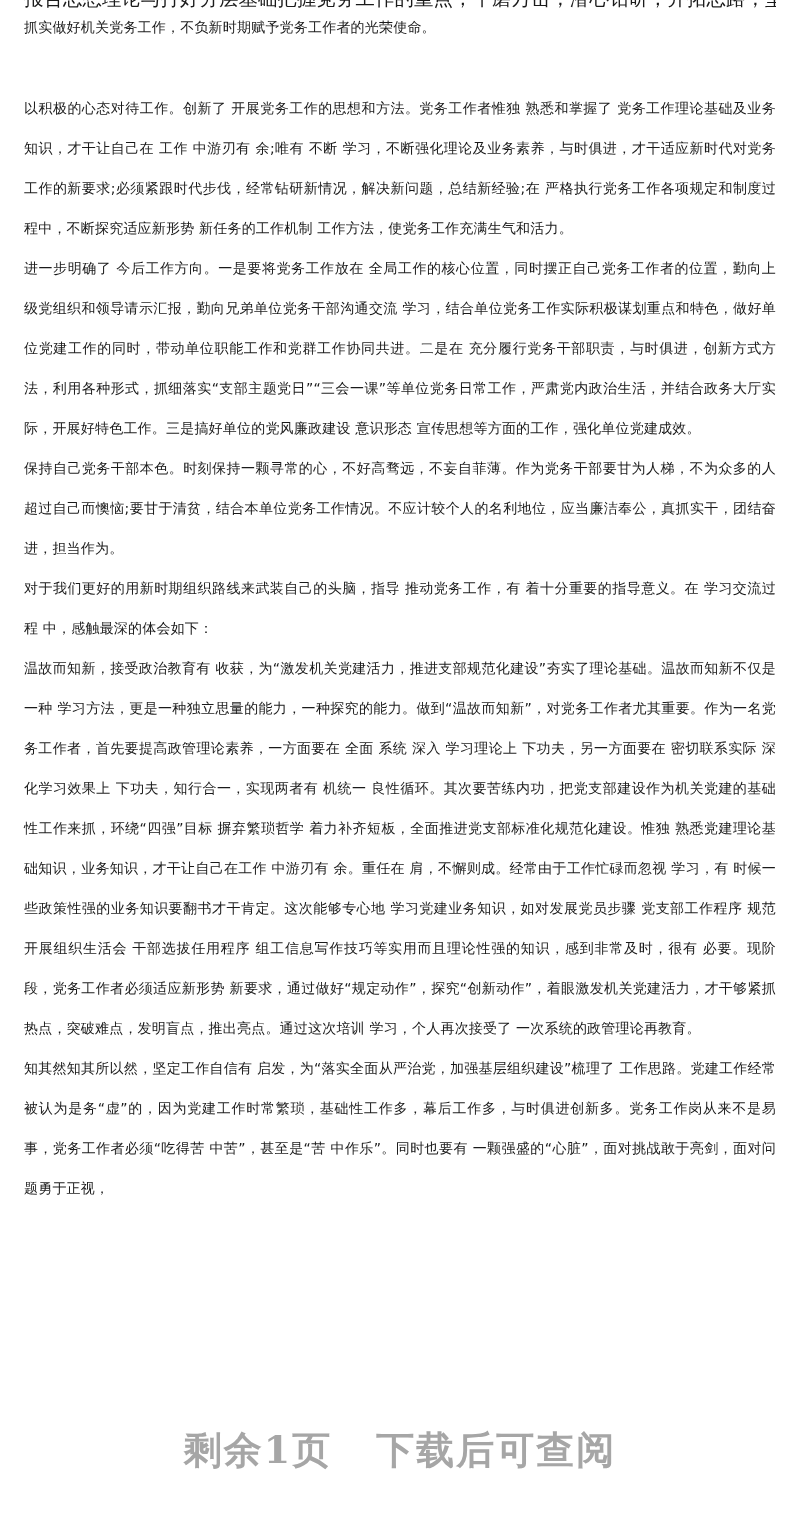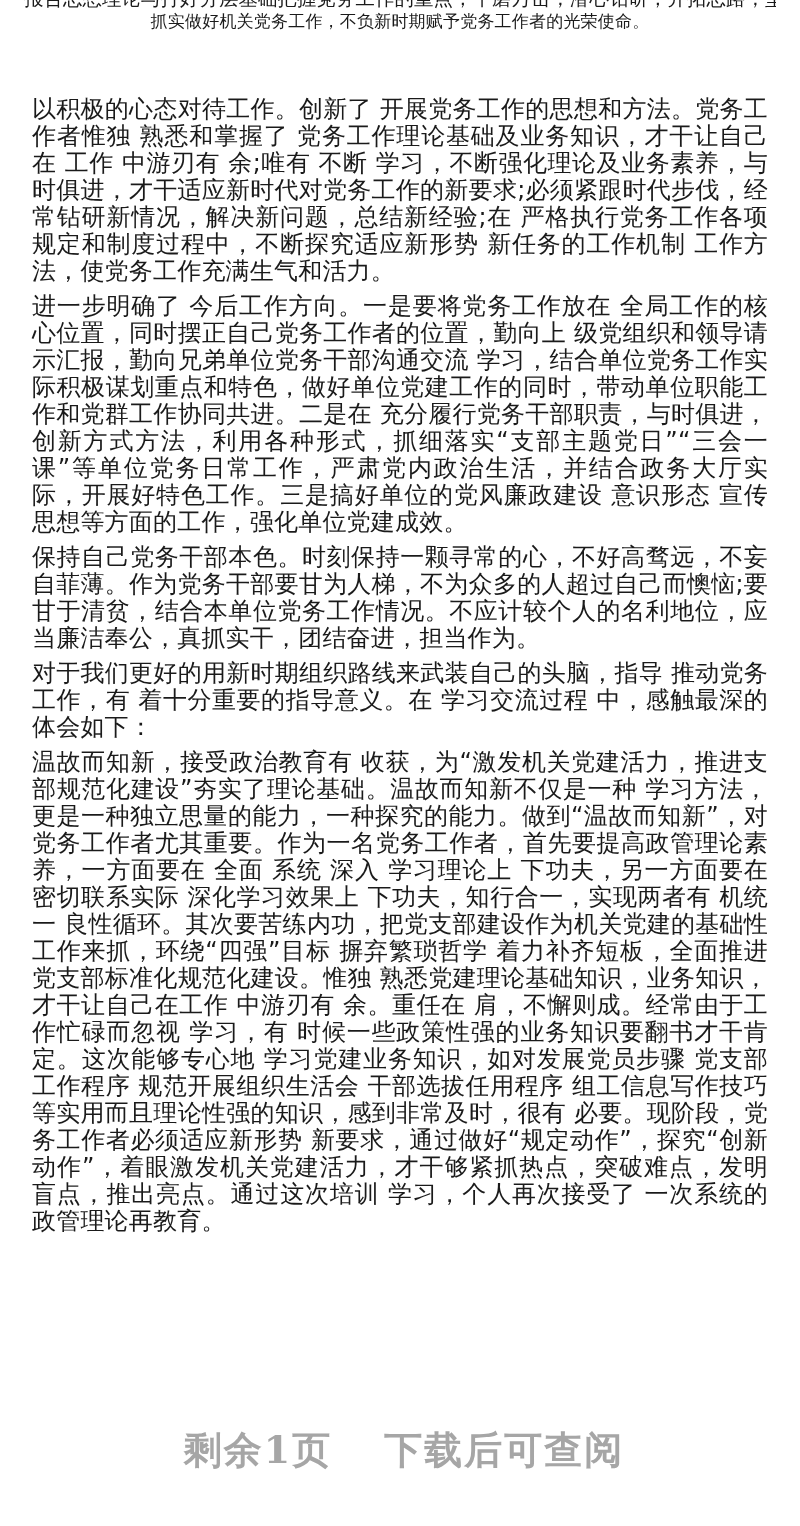--- a/index.html
+++ b/index.html
@@ -22,37 +22,36 @@
       width: 752px;
       font-size: 19.5px;
       line-height: 30px;
       white-space: nowrap;
       overflow: hidden;
       color: #1a1a1a;
     }
     .intro {
       position: absolute;
       left: 24px;
-      top: 6px;
+      top: 12px;
       width: 752px;
-      font-size: 17px;
+      font-size: 14px;
       line-height: 30px;
       letter-spacing: 0.2px;
-      text-align: center;
     }
     .body-block {
       position: absolute;
       left: 24px;
       top: 88px;
       width: 752px;
     }
     .para {
-      margin: 8px;
-      font-size: 24px;
-      line-height: 27px;
+      margin: 0;
+      font-size: 14px;
+      line-height: 40px;
       letter-spacing: 0.2px;
       text-align: justify;
       text-align-last: left;
       word-break: break-all;
     }
     .footer-banner {
       position: absolute;
       left: 0;
       top: 1418px;
       width: 800px;
@@ -62,34 +61,34 @@
       align-items: center;
       gap: 44px;
       color: #a6a6a6;
       font-family: "DejaVu Serif", "Liberation Serif", serif;
       font-weight: bold;
       font-size: 38px;
       letter-spacing: 2px;
     }
     .footer-banner span {
       display: inline-block;
-      margin-left: 8px;
     }
   </style>
 </head>
 <body>
 
 <div class="cut-line">报告思想理论与打好分层基础把握党务工作的重点，千磨万击，潜心钻研，开拓思路，坚定</div>
 
 <div class="intro">抓实做好机关党务工作，不负新时期赋予党务工作者的光荣使命。</div>
 
 <div class="body-block">
   <p class="para">以积极的心态对待工作。创新了 开展党务工作的思想和方法。党务工作者惟独 熟悉和掌握了 党务工作理论基础及业务知识，才干让自己在 工作 中游刃有 余;唯有 不断 学习，不断强化理论及业务素养，与时俱进，才干适应新时代对党务工作的新要求;必须紧跟时代步伐，经常钻研新情况，解决新问题，总结新经验;在 严格执行党务工作各项规定和制度过程中，不断探究适应新形势 新任务的工作机制 工作方法，使党务工作充满生气和活力。</p>
   <p class="para">进一步明确了 今后工作方向。一是要将党务工作放在 全局工作的核心位置，同时摆正自己党务工作者的位置，勤向上 级党组织和领导请示汇报，勤向兄弟单位党务干部沟通交流 学习，结合单位党务工作实际积极谋划重点和特色，做好单位党建工作的同时，带动单位职能工作和党群工作协同共进。二是在 充分履行党务干部职责，与时俱进，创新方式方法，利用各种形式，抓细落实“支部主题党日”“三会一课”等单位党务日常工作，严肃党内政治生活，并结合政务大厅实际，开展好特色工作。三是搞好单位的党风廉政建设 意识形态 宣传思想等方面的工作，强化单位党建成效。</p>
   <p class="para">保持自己党务干部本色。时刻保持一颗寻常的心，不好高骛远，不妄自菲薄。作为党务干部要甘为人梯，不为众多的人超过自己而懊恼;要甘于清贫，结合本单位党务工作情况。不应计较个人的名利地位，应当廉洁奉公，真抓实干，团结奋进，担当作为。</p>
   <p class="para">对于我们更好的用新时期组织路线来武装自己的头脑，指导 推动党务工作，有 着十分重要的指导意义。在 学习交流过程 中，感触最深的体会如下：</p>
   <p class="para">温故而知新，接受政治教育有 收获，为“激发机关党建活力，推进支部规范化建设”夯实了理论基础。温故而知新不仅是一种 学习方法，更是一种独立思量的能力，一种探究的能力。做到“温故而知新”，对党务工作者尤其重要。作为一名党务工作者，首先要提高政管理论素养，一方面要在 全面 系统 深入 学习理论上 下功夫，另一方面要在 密切联系实际 深化学习效果上 下功夫，知行合一，实现两者有 机统一 良性循环。其次要苦练内功，把党支部建设作为机关党建的基础性工作来抓，环绕“四强”目标 摒弃繁琐哲学 着力补齐短板，全面推进党支部标准化规范化建设。惟独 熟悉党建理论基础知识，业务知识，才干让自己在工作 中游刃有 余。重任在 肩，不懈则成。经常由于工作忙碌而忽视 学习，有 时候一些政策性强的业务知识要翻书才干肯定。这次能够专心地 学习党建业务知识，如对发展党员步骤 党支部工作程序 规范开展组织生活会 干部选拔任用程序 组工信息写作技巧等实用而且理论性强的知识，感到非常及时，很有 必要。现阶段，党务工作者必须适应新形势 新要求，通过做好“规定动作”，探究“创新动作”，着眼激发机关党建活力，才干够紧抓热点，突破难点，发明盲点，推出亮点。通过这次培训 学习，个人再次接受了 一次系统的政管理论再教育。</p>
+  <p class="para">知其然知其所以然，坚定工作自信有 启发，为“落实全面从严治党，加强基层组织建设”梳理了 工作思路。党建工作经常被认为是务“虚”的，因为党建工作时常繁琐，基础性工作多，幕后工作多，与时俱进创新多。党务工作岗从来不是易事，党务工作者必须“吃得苦 中苦”，甚至是“苦 中作乐”。同时也要有 一颗强盛的“心脏”，面对挑战敢于亮剑，面对问题勇于正视，</p>
 </div>
 
 <div class="footer-banner">
   <span>剩余1页</span>
   <span>下载后可查阅</span>
 </div>
 
 </body></html>

